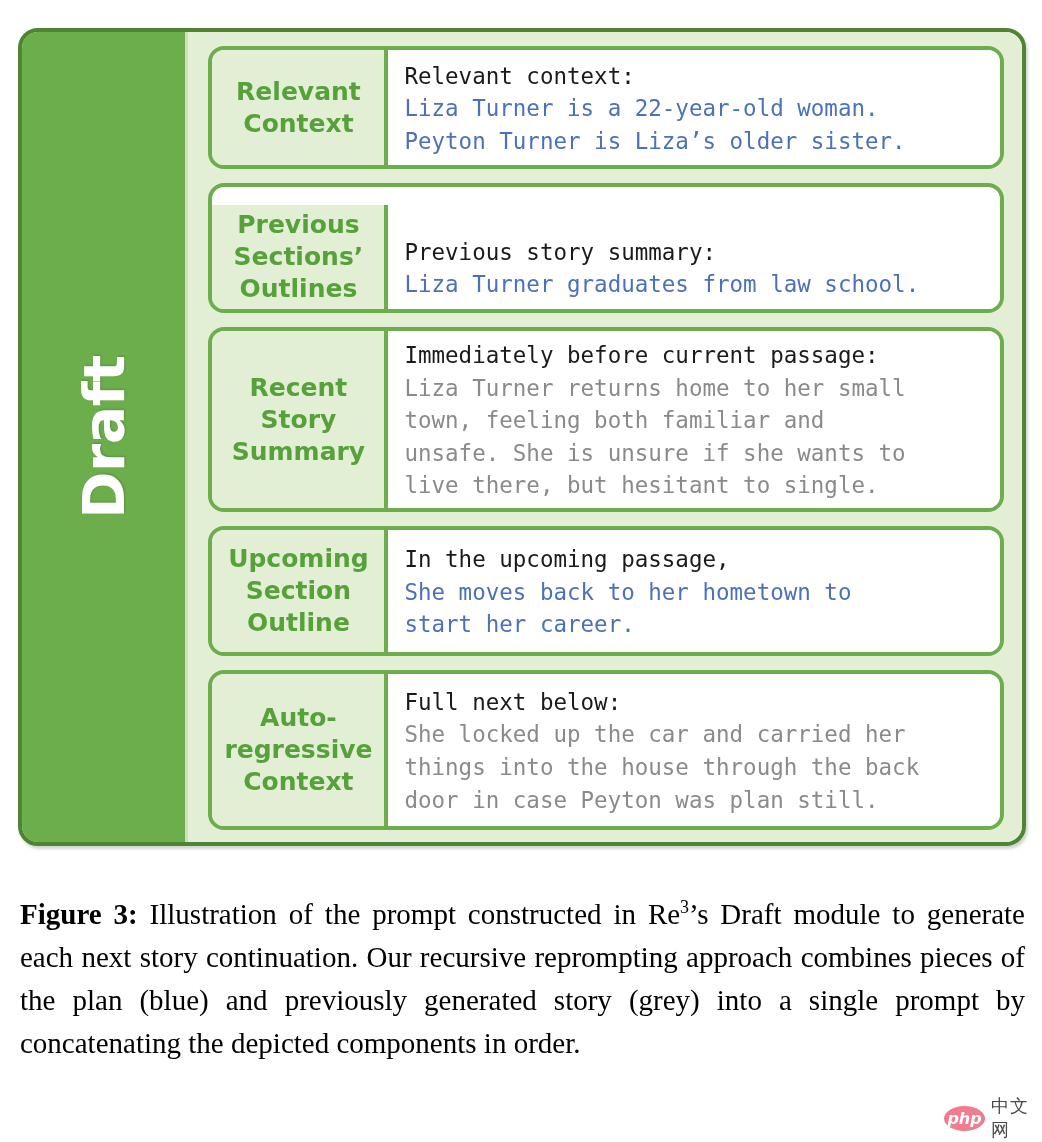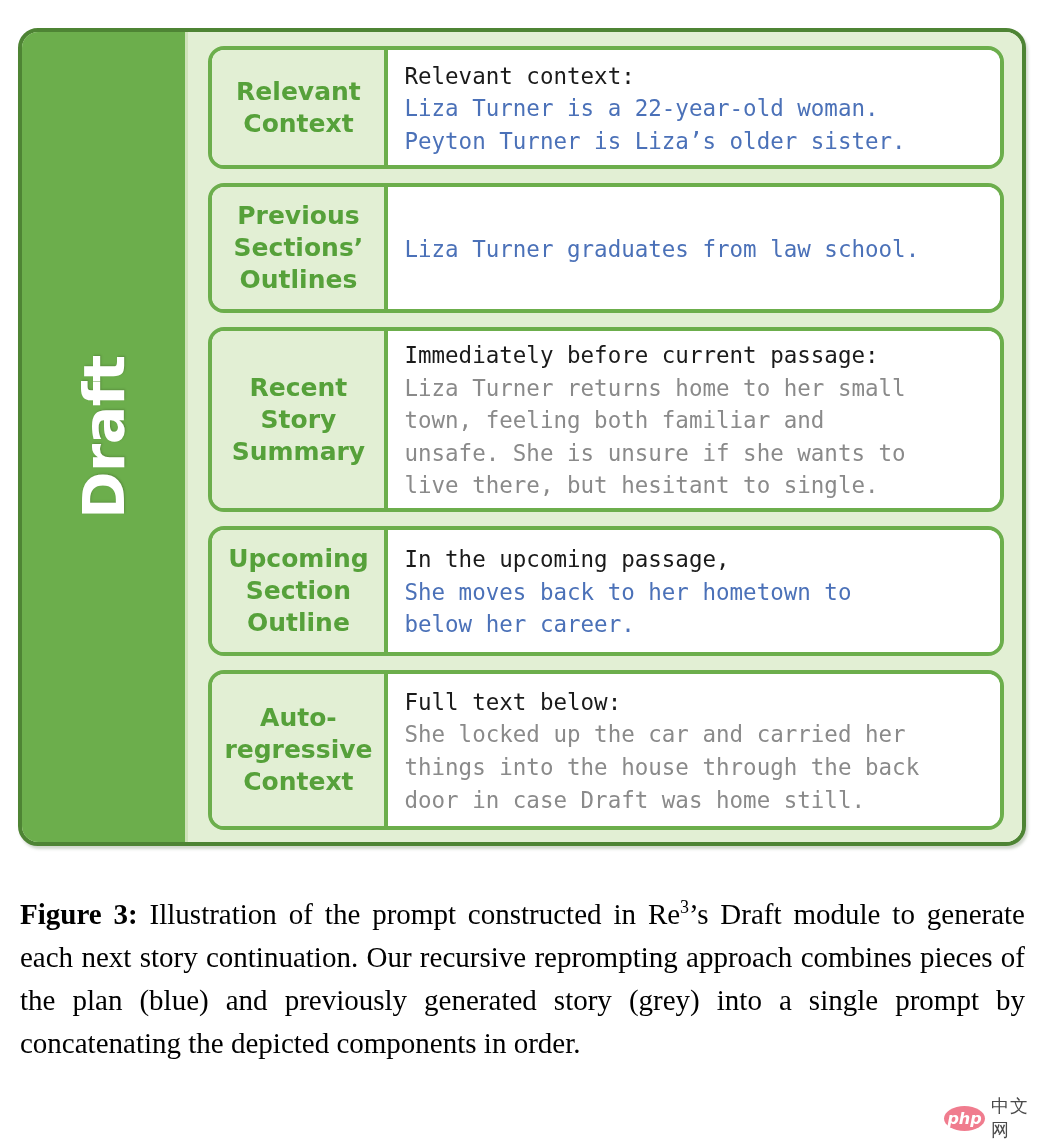--- a/index.html
+++ b/index.html
@@ -73,21 +73,21 @@
   .row {
     display: flex;
     flex-direction: row;
     border: 4px solid #6cae4c;
     border-radius: 16px;
     background: #ffffff;
     overflow: hidden;
     box-sizing: border-box;
   }
   .row.r0 { flex: 0 0 123px; }
-  .row.r1 { flex: 0 0 130px; }
+  .row.r1 { flex: 0 0 130px; align-items: flex-end; }
   .row.r2 { flex: 0 0 185px; }
   .row.r3 { flex: 0 0 130px; }
   .row.r4 { flex: 0 0 160px; }
 
   .row-label {
     flex: 0 0 176px;
     background: #e2efd4;
     border-right: 4px solid #6cae4c;
     display: flex;
     align-items: center;
@@ -207,20 +207,21 @@
 
       <div class="row r1">
         <div class="row-label">
           <div>
             <span>Previous</span>
             <span>Sections’</span>
             <span>Outlines</span>
           </div>
         </div>
         <div class="row-body">
+          <p class="t-head">Previous story summary:</p>
           <p class="t-plan">Liza Turner graduates from law school.</p>
         </div>
       </div>
 
       <div class="row r2">
         <div class="row-label">
           <div>
             <span>Recent</span>
             <span>Story</span>
             <span>Summary</span>
@@ -239,37 +240,37 @@
         <div class="row-label">
           <div>
             <span>Upcoming</span>
             <span>Section</span>
             <span>Outline</span>
           </div>
         </div>
         <div class="row-body">
           <p class="t-head">In the upcoming passage,</p>
           <p class="t-plan">She moves back to her hometown to</p>
-          <p class="t-plan">below her career.</p>
+          <p class="t-plan">start her career.</p>
         </div>
       </div>
 
       <div class="row r4">
         <div class="row-label">
           <div>
             <span>Auto-</span>
             <span>regressive</span>
             <span>Context</span>
           </div>
         </div>
         <div class="row-body">
-          <p class="t-head">Full text below:</p>
+          <p class="t-head">Full next below:</p>
           <p class="t-story">She locked up the car and carried her</p>
           <p class="t-story">things into the house through the back</p>
-          <p class="t-story">door in case Draft was home still.</p>
+          <p class="t-story">door in case Peyton was plan still.</p>
         </div>
       </div>
 
     </div>
   </div>
 </div>
 
 <div id="caption"><span class="cap-lead">Figure 3:</span><span> Illustration of the prompt constructed in Re</span><sup>3</sup><span>’s Draft module to generate each next story continuation. Our recursive reprompting approach combines pieces of the plan (blue) and previously generated story (grey) into a single prompt by concatenating the depicted components in order.</span></div>
 
 <div id="watermark">

